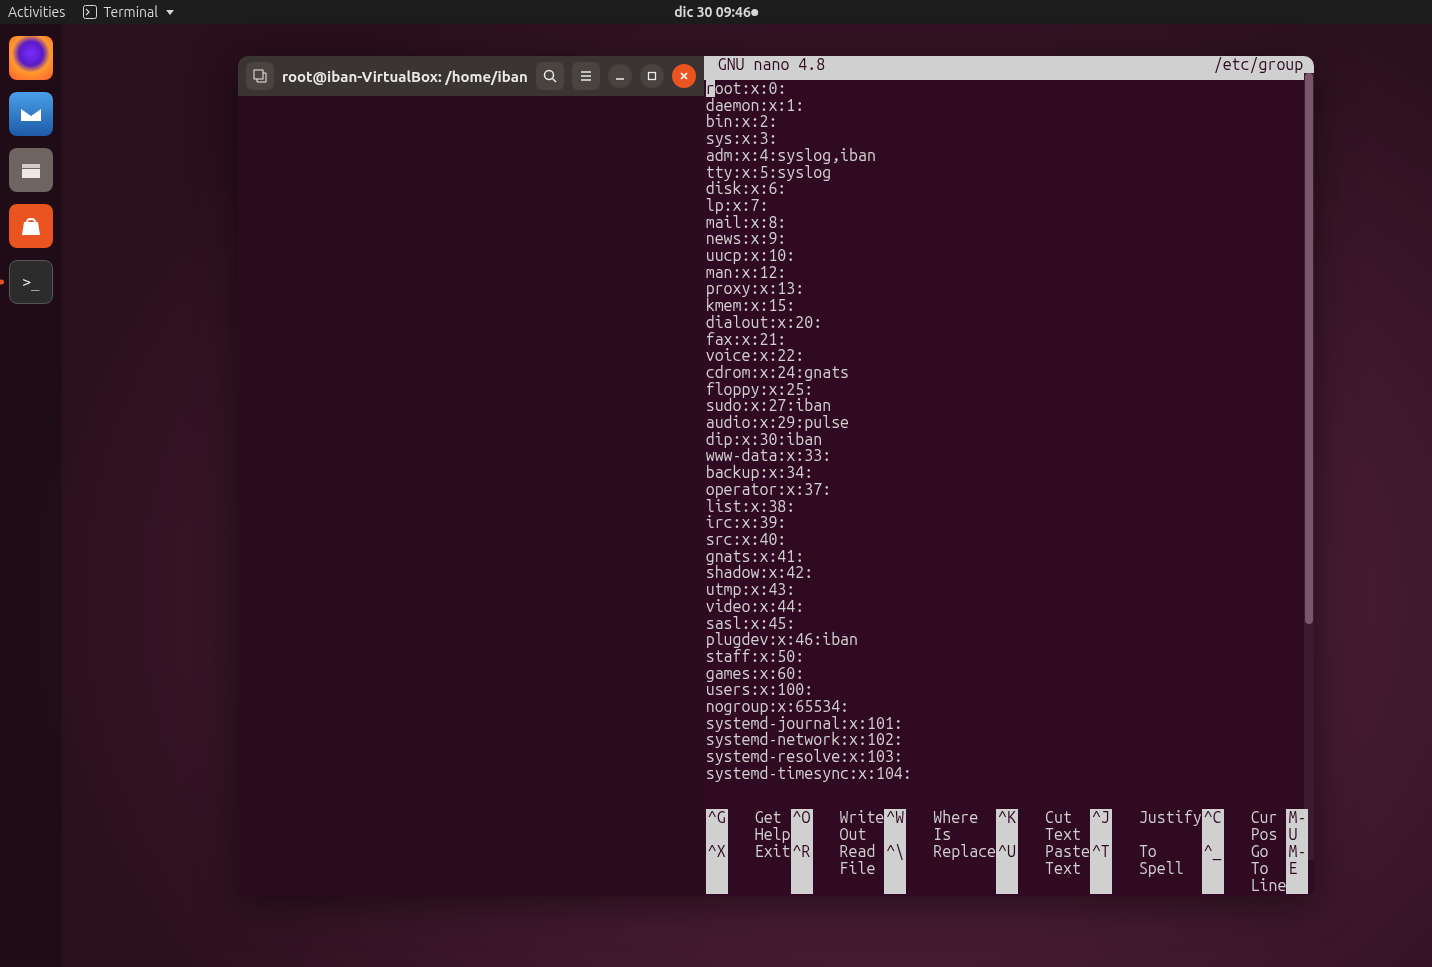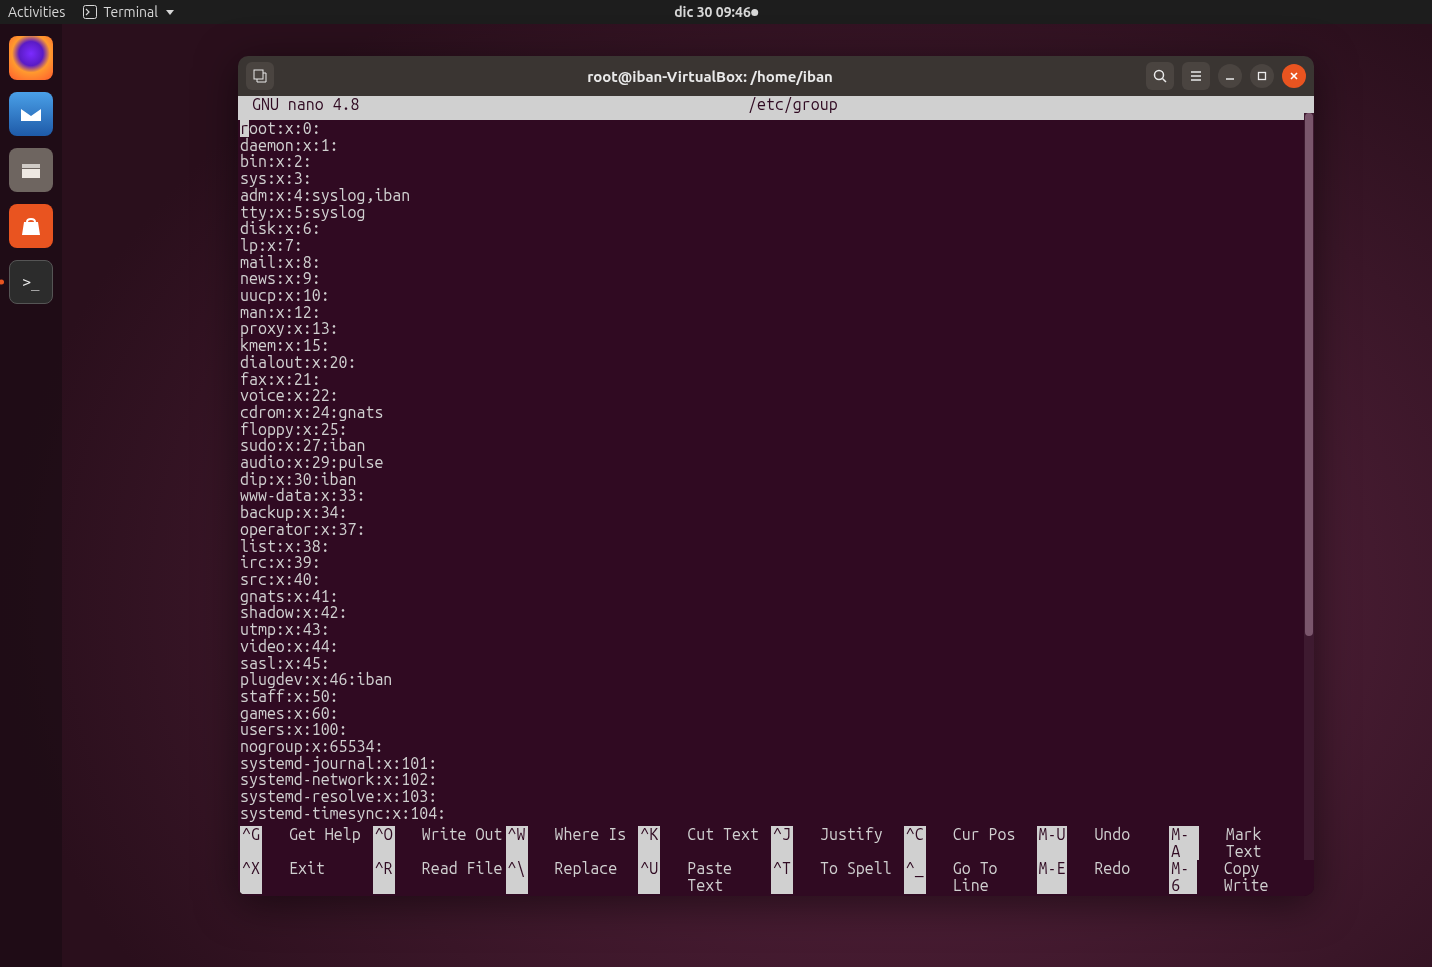--- a/index.html
+++ b/index.html
@@ -39,21 +39,21 @@
   .store { background: #e95420; }
   .term-ico { background:#2c2c2c; border:1px solid #555; color:#eee; font-family: monospace; font-size:14px; line-height:1; display:flex; align-items:center; justify-content:center;}
 
   
   .window {
     position: absolute; top: 56px; left: 238px; width: 1076px; height: 840px;
     background: #2b0b1e;
     border-radius: 10px;
     box-shadow: 0 8px 40px rgba(0,0,0,0.5);
     overflow: hidden;
-    display: flex; flex-direction: column;
+    display: flex; 
   }
   .titlebar {
     height: 40px; background: #3a3532;
     display: flex; align-items: center; padding: 0 8px;
     gap: 8px;
   }
   .titlebar .title { flex: 1; text-align: center; color: #eaeaea; font-weight: bold; font-size: 15px; }
   .tb-btn {
     width: 28px; height: 28px; border-radius: 6px;
     background: #4a4440; display:flex; align-items:center; justify-content:center;

